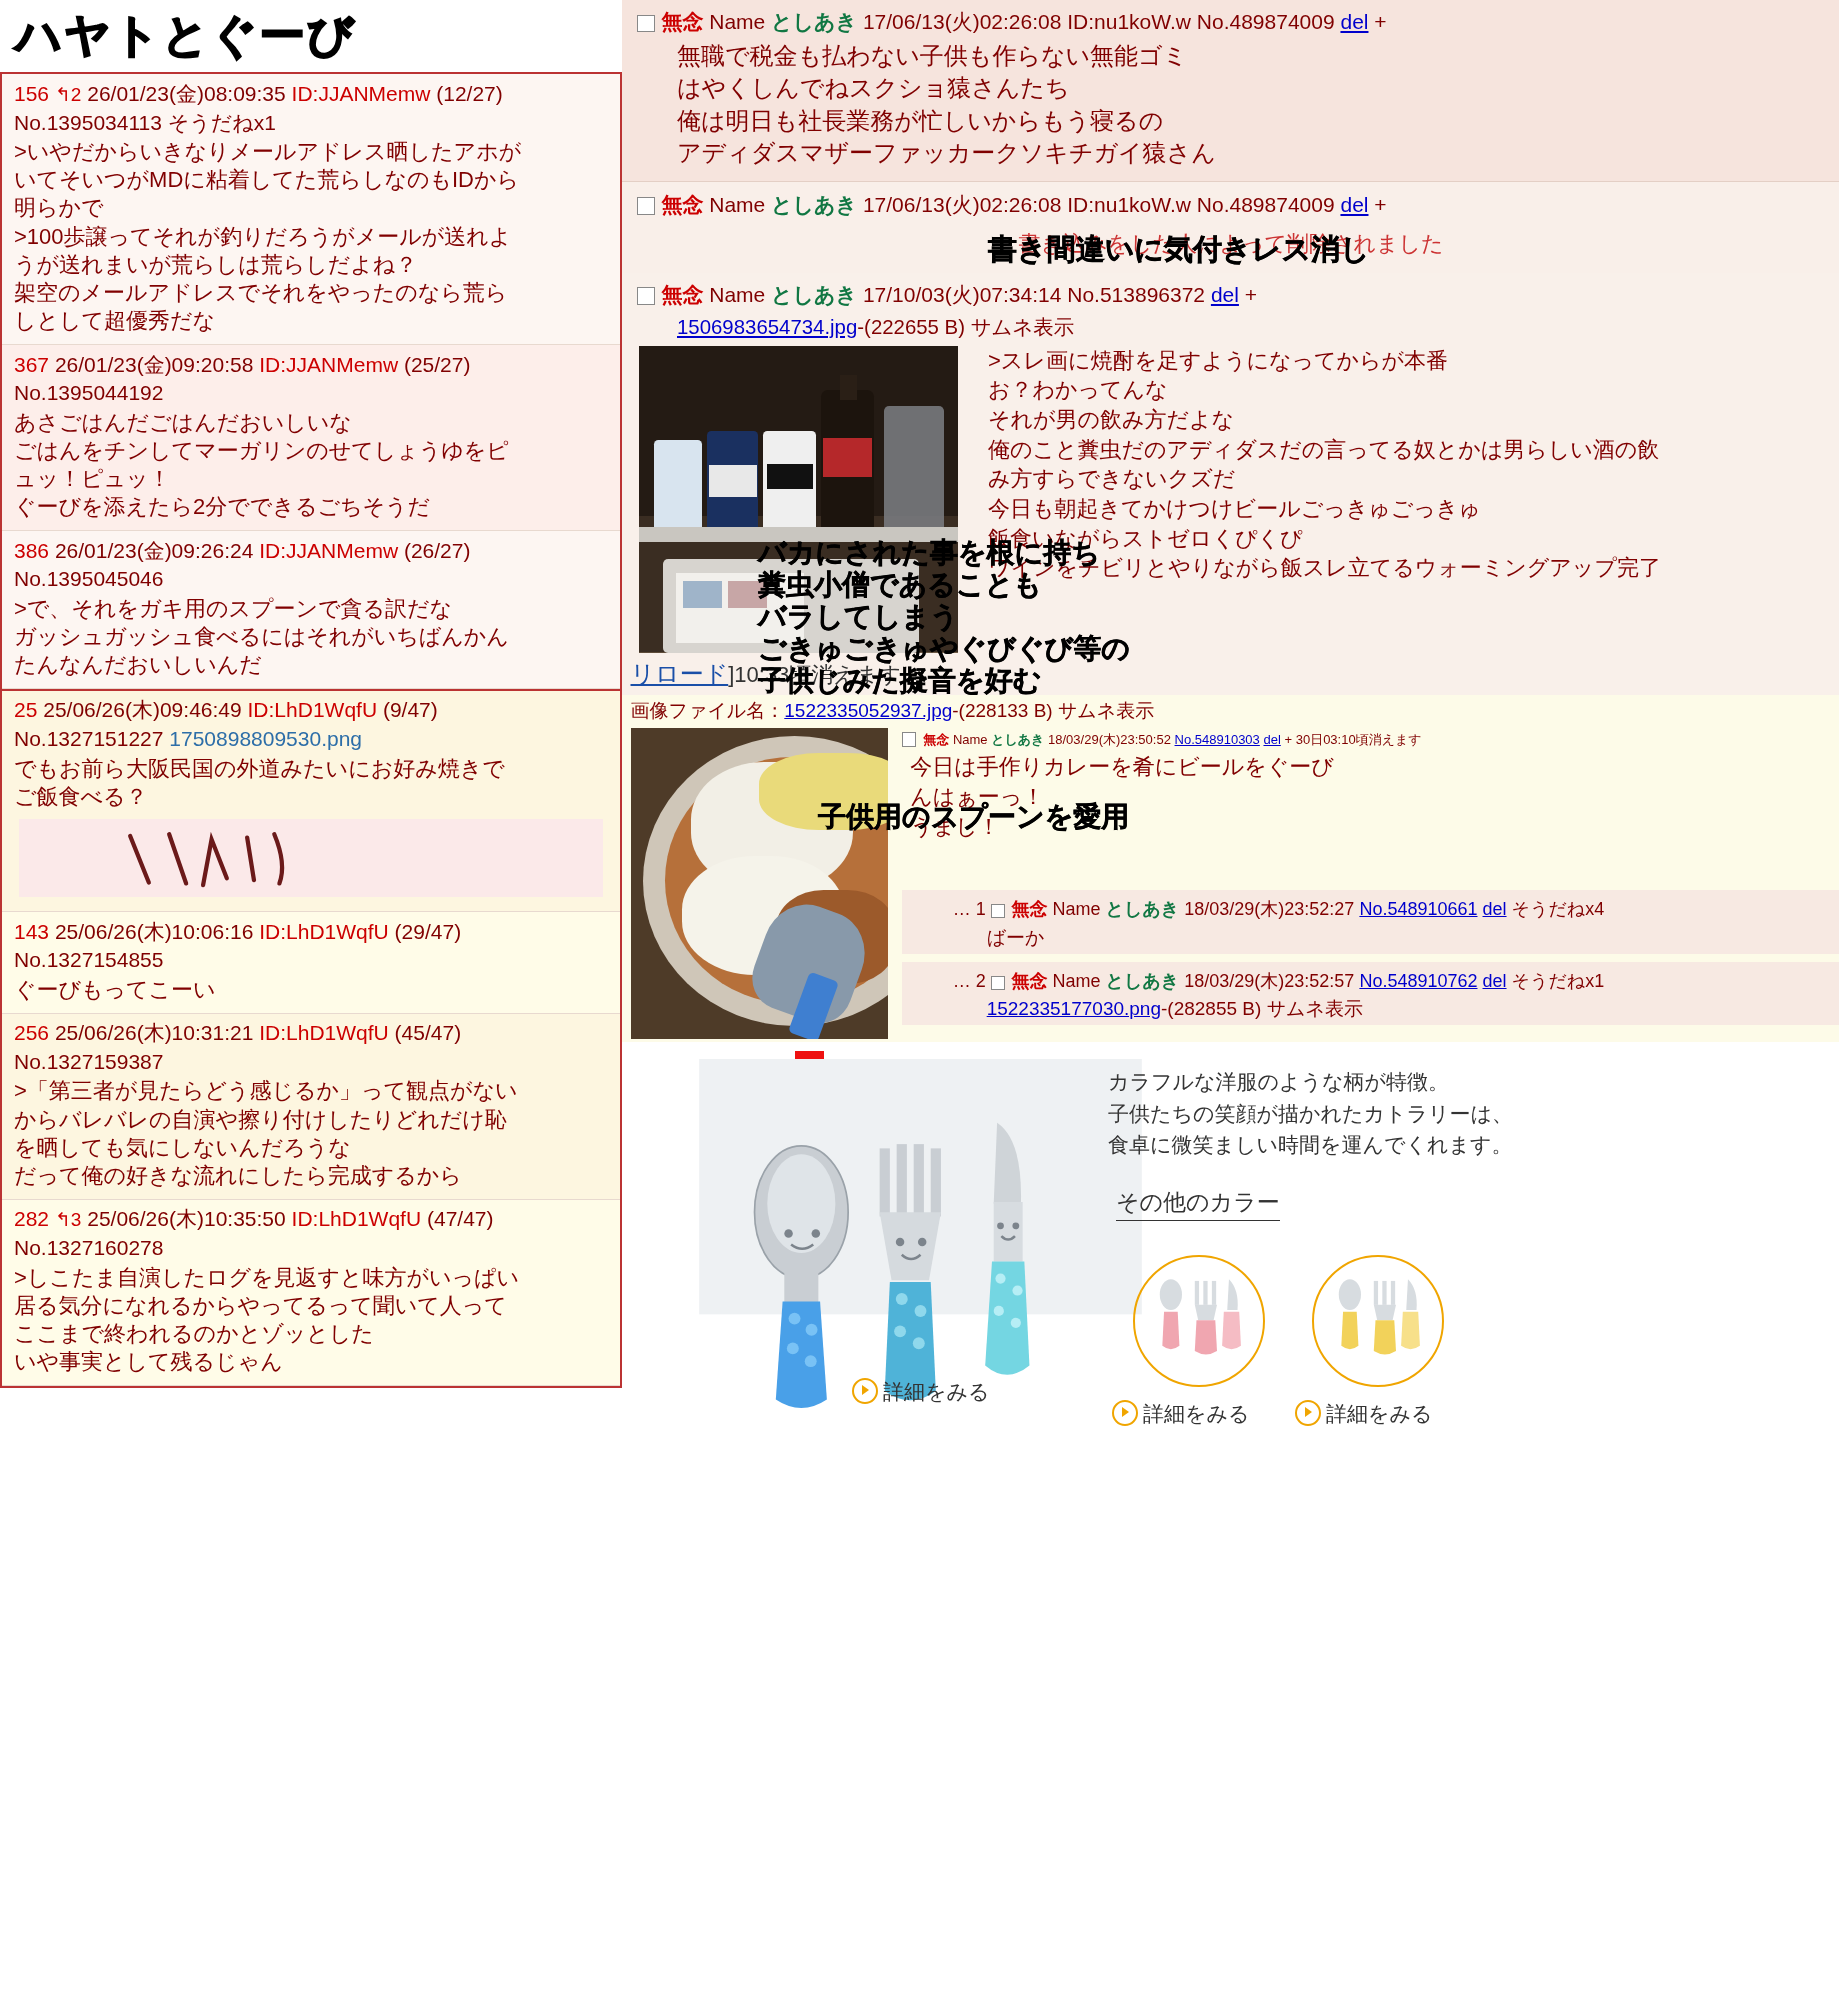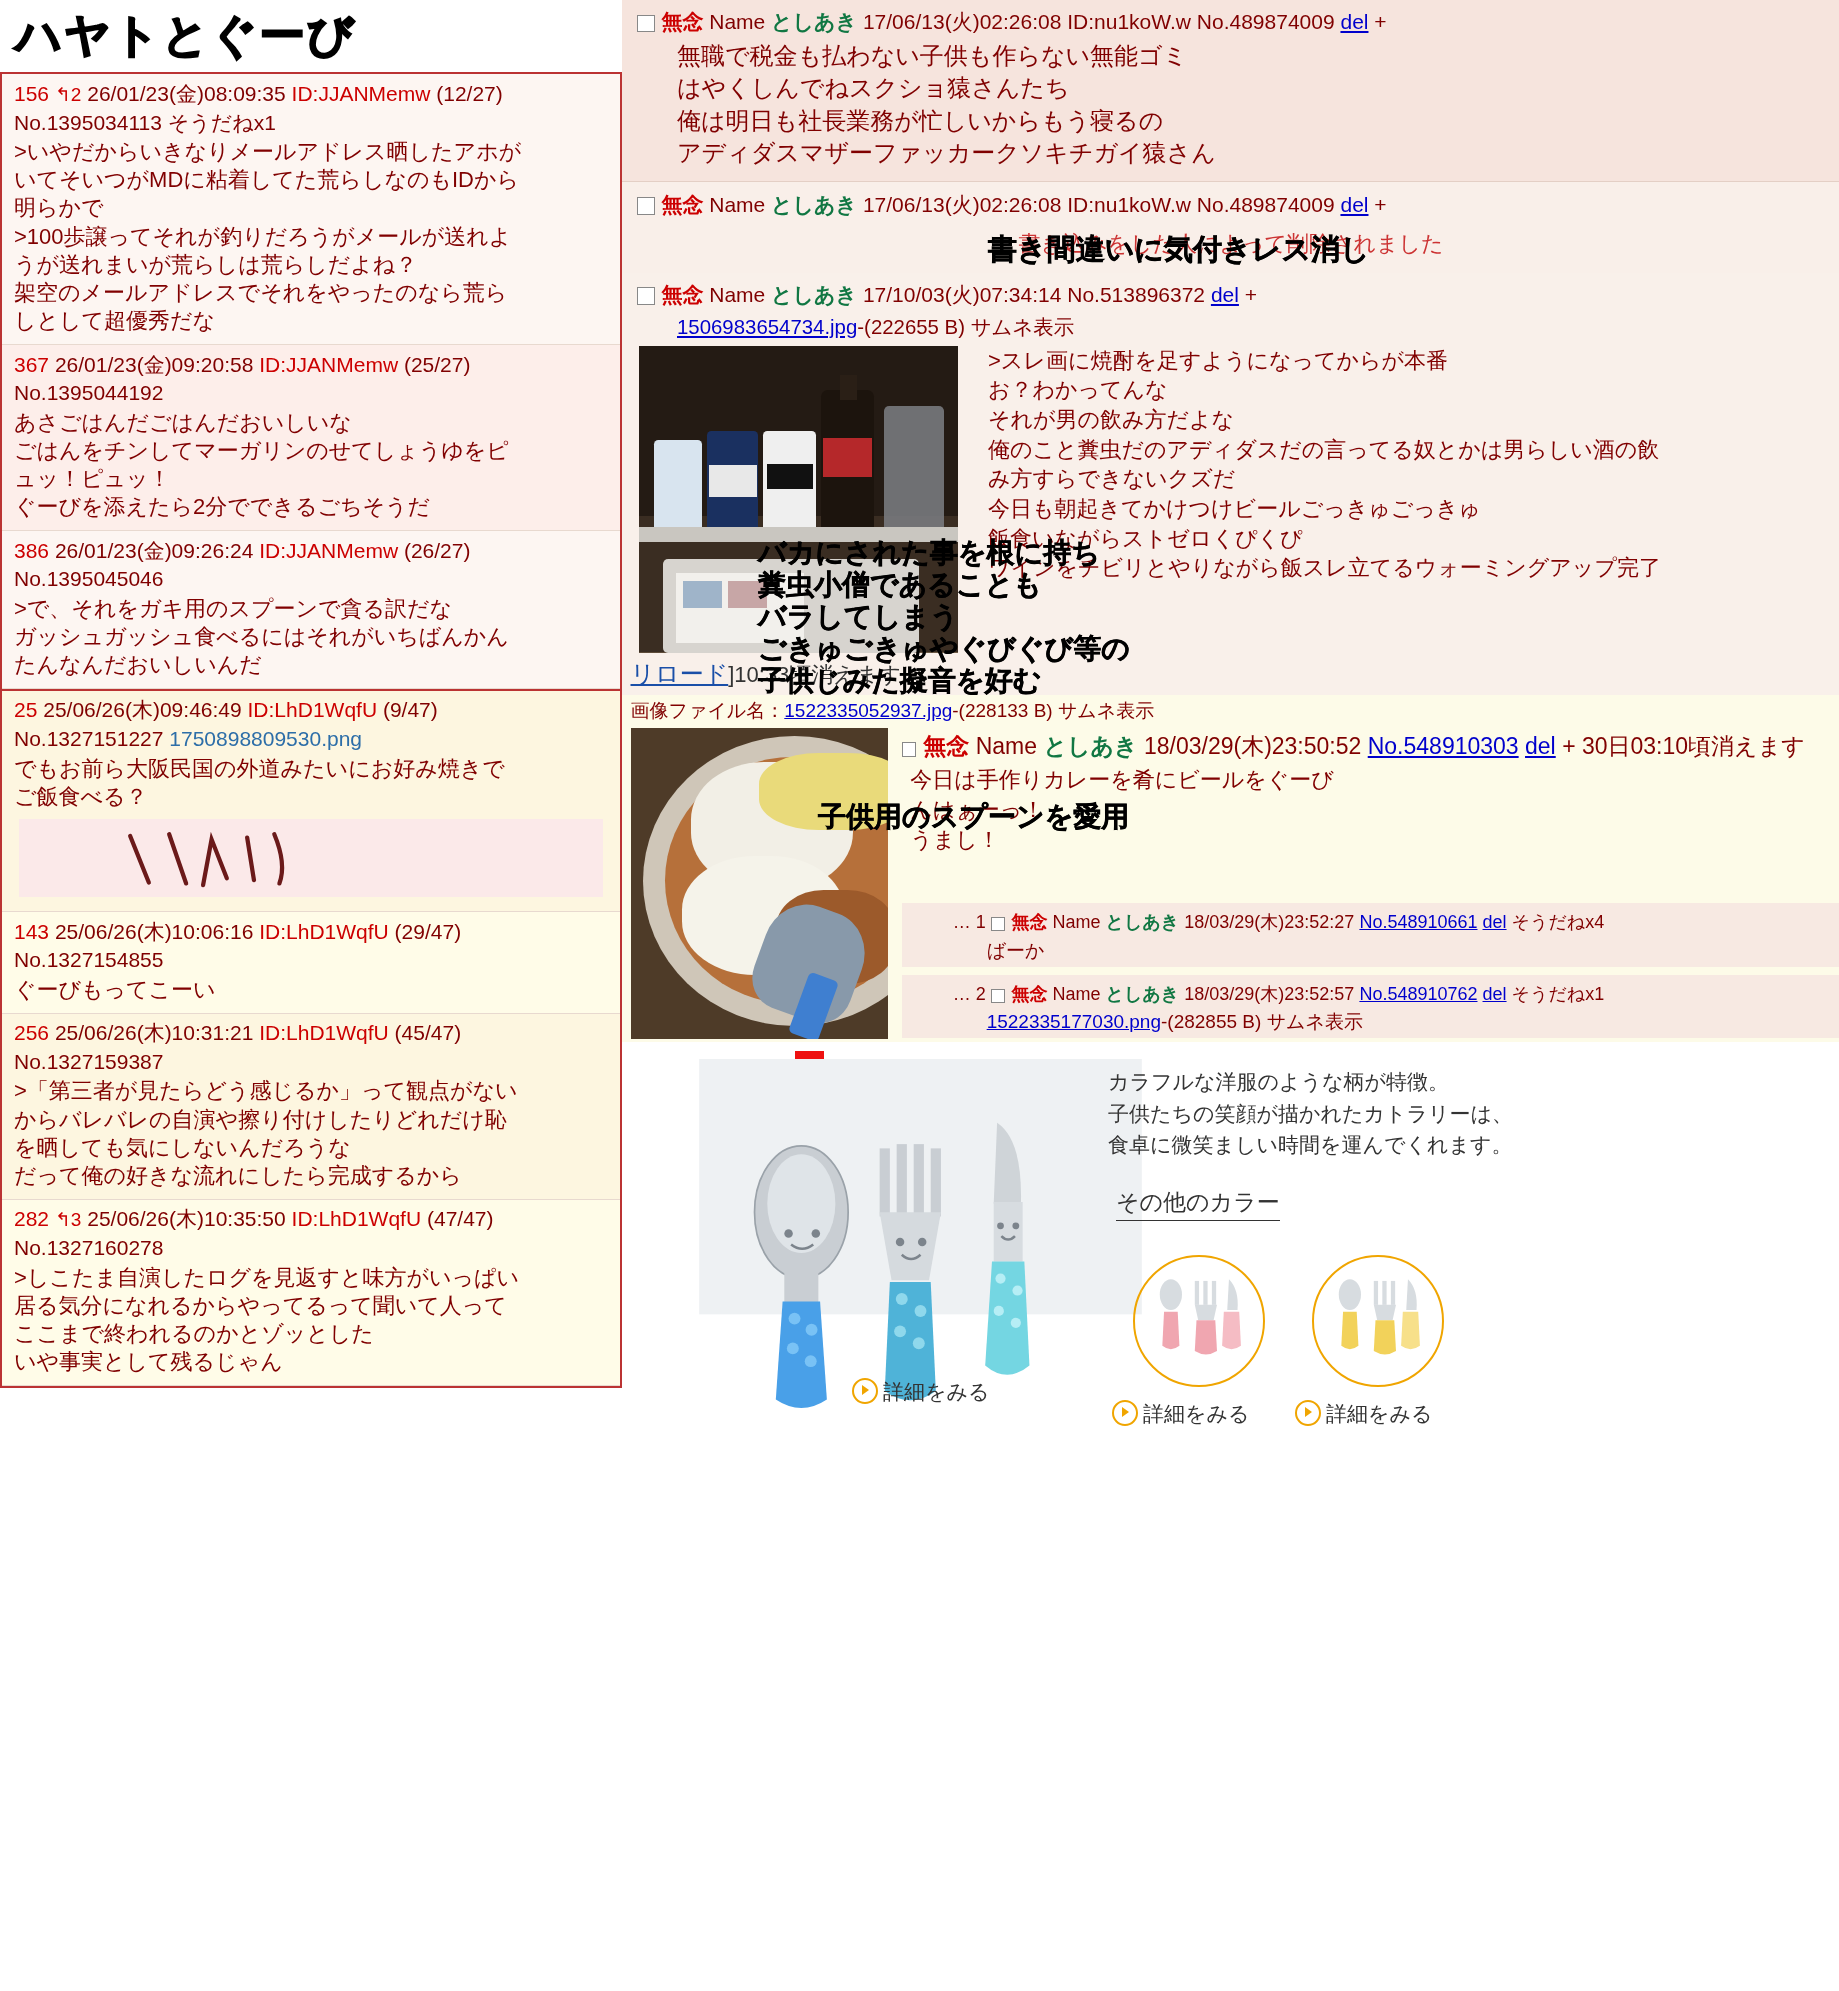--- a/index.html
+++ b/index.html
@@ -354,21 +354,21 @@
           <div class="sp" style="left:34px;top:29px;width:256px;height:247px;border-radius:50%;background:#b6703a;"></div>
           <div class="sp" style="left:60px;top:34px;width:162px;height:128px;border-radius:45%;background:#f2efe6;"></div>
           <div class="sp" style="left:51px;top:128px;width:162px;height:119px;border-radius:45%;background:#f5f3ea;"></div>
           <div class="sp" style="left:128px;top:25.6px;width:149px;height:77px;border-radius:40%;background:#e9da7a;"></div>
           <div class="sp" style="left:145px;top:162px;width:119px;height:94px;border-radius:40%;background:#9c5a2b;"></div>
           <div class="sp" style="left:128px;top:179px;width:102px;height:111px;background:#8899aa;border-radius:40% 40% 30% 30%;transform:rotate(20deg);"></div>
           <div class="sp" style="left:167px;top:247px;width:31px;height:64px;background:#3f7fd0;border-radius:5.1px;transform:rotate(20deg);"></div>
         </div>
 
         <div style="padding-left:13.6px;width:100%;">
-          <div class="res-head" style="padding-left:0;font-size:23px;">
+          <div class="res-head" style="padding-left:0;font-size:13px;">
             <span class="chk" style="width:12.8px;height:12.8px;"></span><span class="munen">無念</span>
             <span>Name</span>
             <span class="nameval">としあき</span>
             <span>18/03/29(木)23:50:52</span>
             <span class="del">No.548910303</span>
             <span class="del">del</span>
             <span>+</span>
             <span>30日03:10頃消えます</span>
           </div>
           <div class="res-body small" style="padding-left:8.5px;">今日は手作りカレーを肴にビールをぐーび</div>

